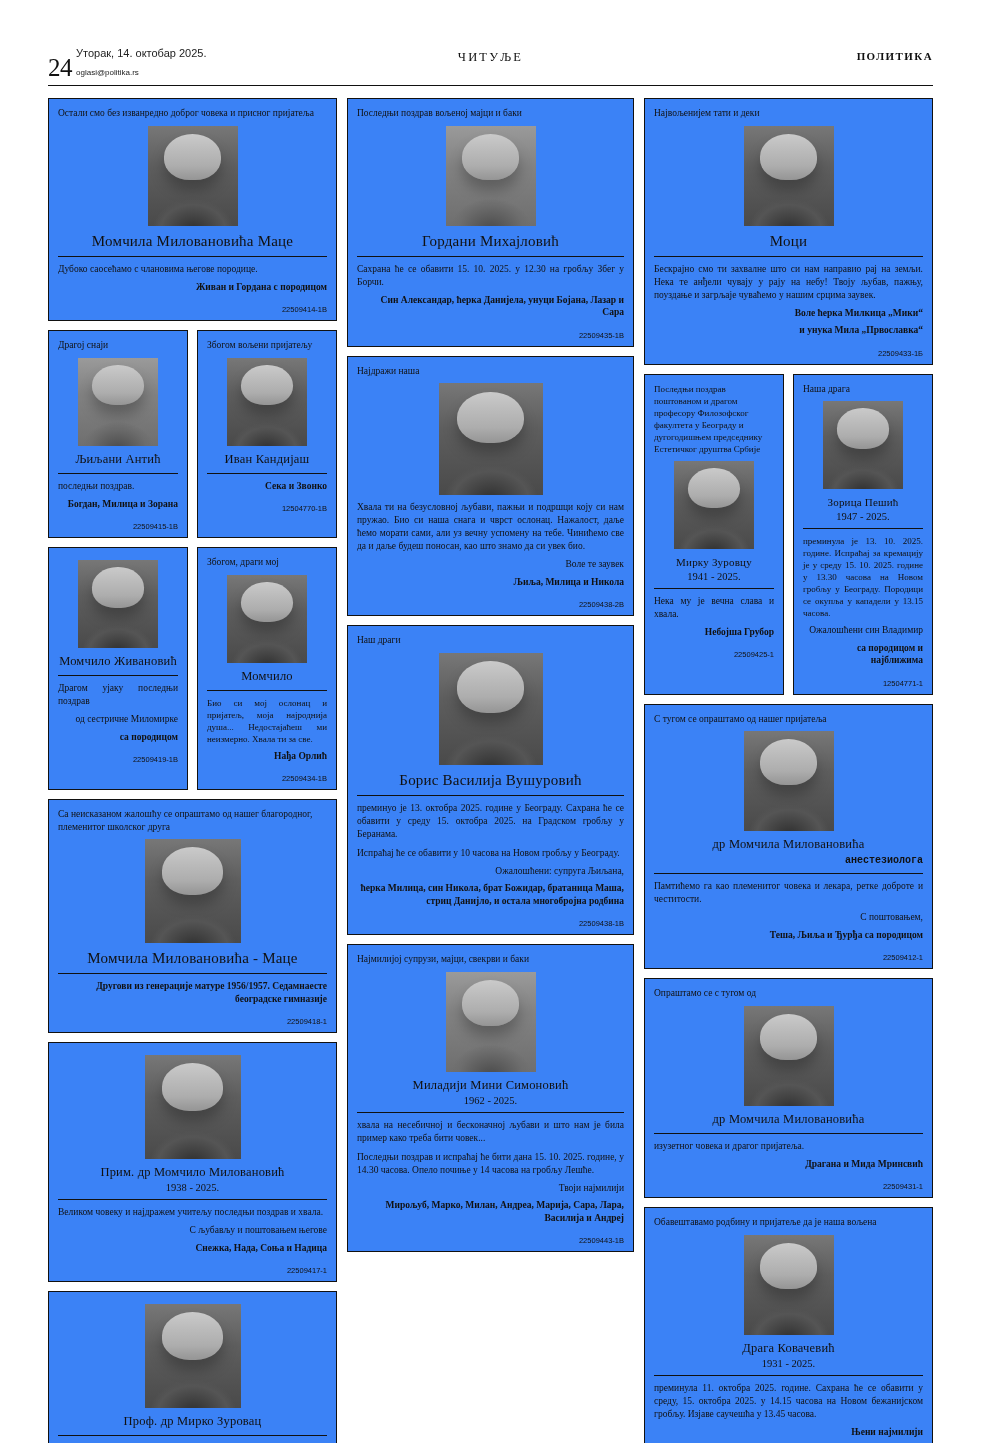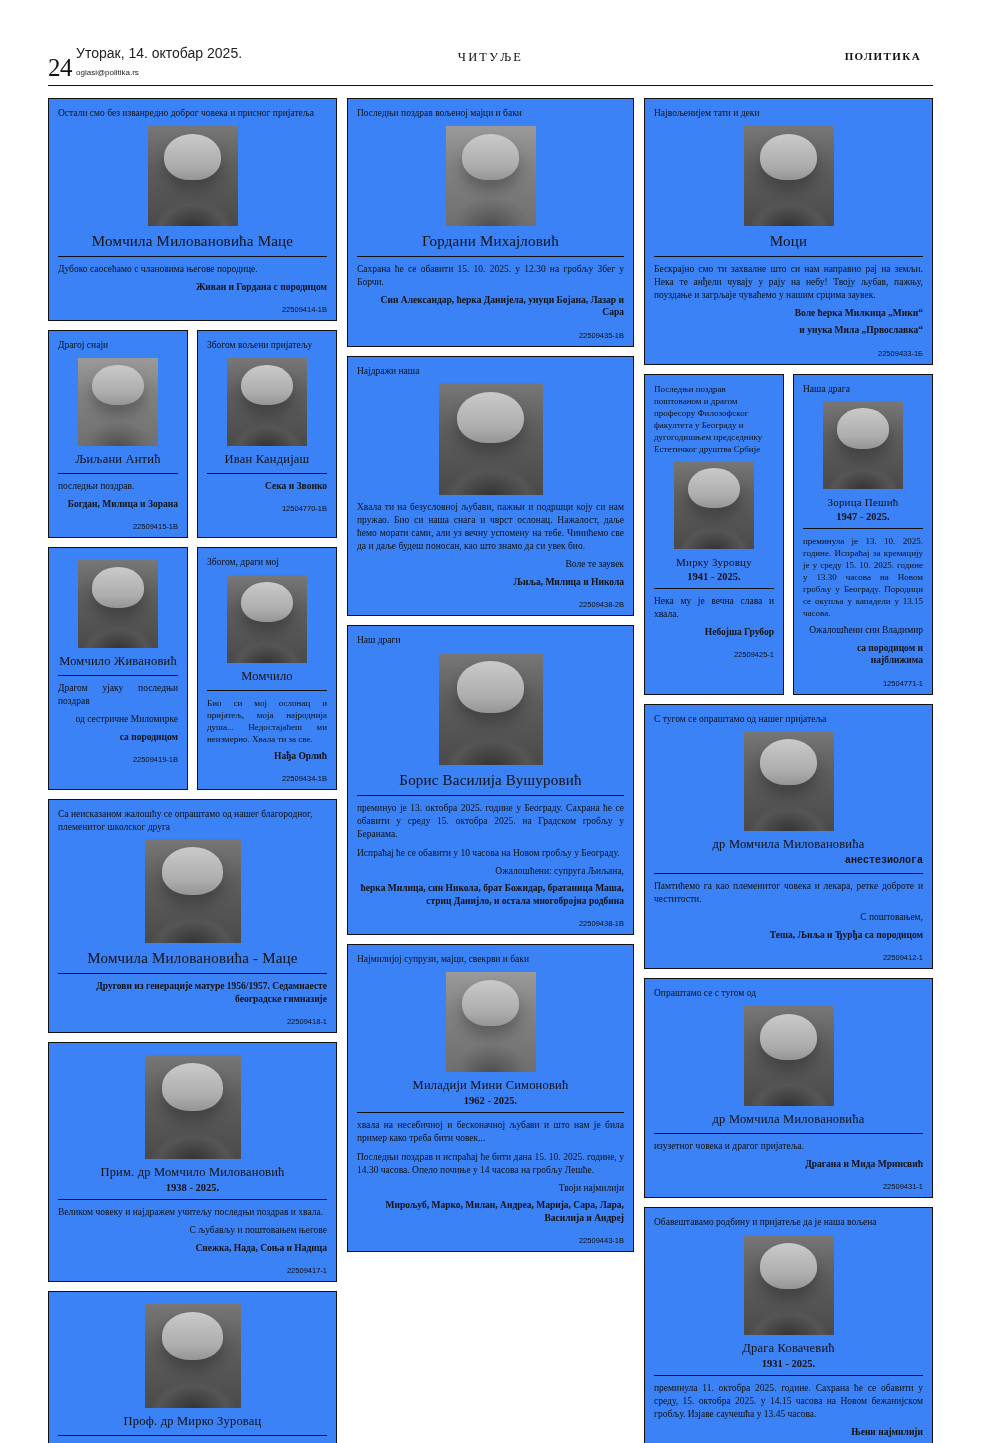--- a/index.html
+++ b/index.html
@@ -29,21 +29,21 @@
     position: absolute;
     left: 0; top: 14px;
     font-family: "Liberation Serif", serif;
     font-size: 25px;
     letter-spacing: -0.5px;
   }
   .masthead-date {
     position: absolute;
     left: 28px; top: 8px;
     font-family: "Liberation Sans", sans-serif;
-    font-size: 14px;
+    font-size: 11px;
     line-height: 11px;
     color: #222;
   }
   .masthead-mail {
     position: absolute;
     left: 28px; top: 27px;
     font-family: "Liberation Sans", sans-serif;
     font-size: 8px;
     line-height: 11px;
     color: #222;
@@ -51,21 +51,21 @@
   .masthead-title {
     position: absolute;
     left: 0; right: 0; top: 10px;
     text-align: center;
     font-family: "Liberation Serif", serif;
     font-size: 12.5px;
     letter-spacing: 2.2px;
   }
   .masthead-brand {
     position: absolute;
-    right: 12px; top: 10px;
+    right: 0; top: 10px;
     font-family: "Liberation Serif", serif;
     font-size: 11px;
     font-weight: bold;
     letter-spacing: 1.4px;
   }
   
   .columns {
     display: flex;
     gap: 10px;
     margin: 12px 48px 0 48px;
@@ -113,21 +113,21 @@
     text-align: right;
     font-family: Liberation Mono, monospace;
     font-weight: bold;
     font-size: 10px;
     line-height: 13px;
     margin-bottom: 3px;
   }
   .dates {
     text-align: center;
     font-family: "Liberation Serif", serif;
-    font-weight: bold;
+    font-weight: normal;
     font-size: 10.5px;
     margin-bottom: 4px;
   }
   .sig {
     font-family: "Liberation Serif", serif;
     font-weight: bold;
     font-size: 9.5px;
     line-height: 12.5px;
     text-align: right;
     margin-top: 5px;

